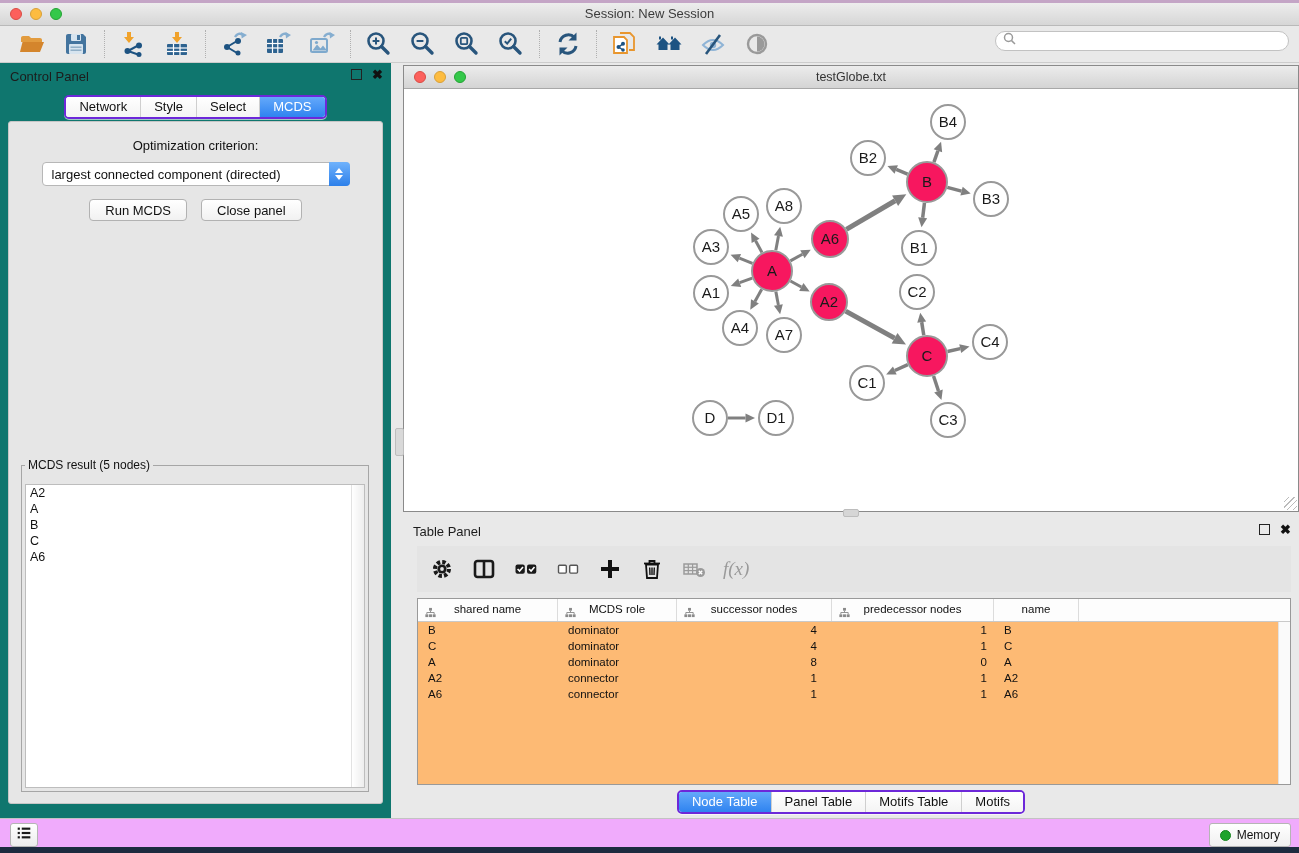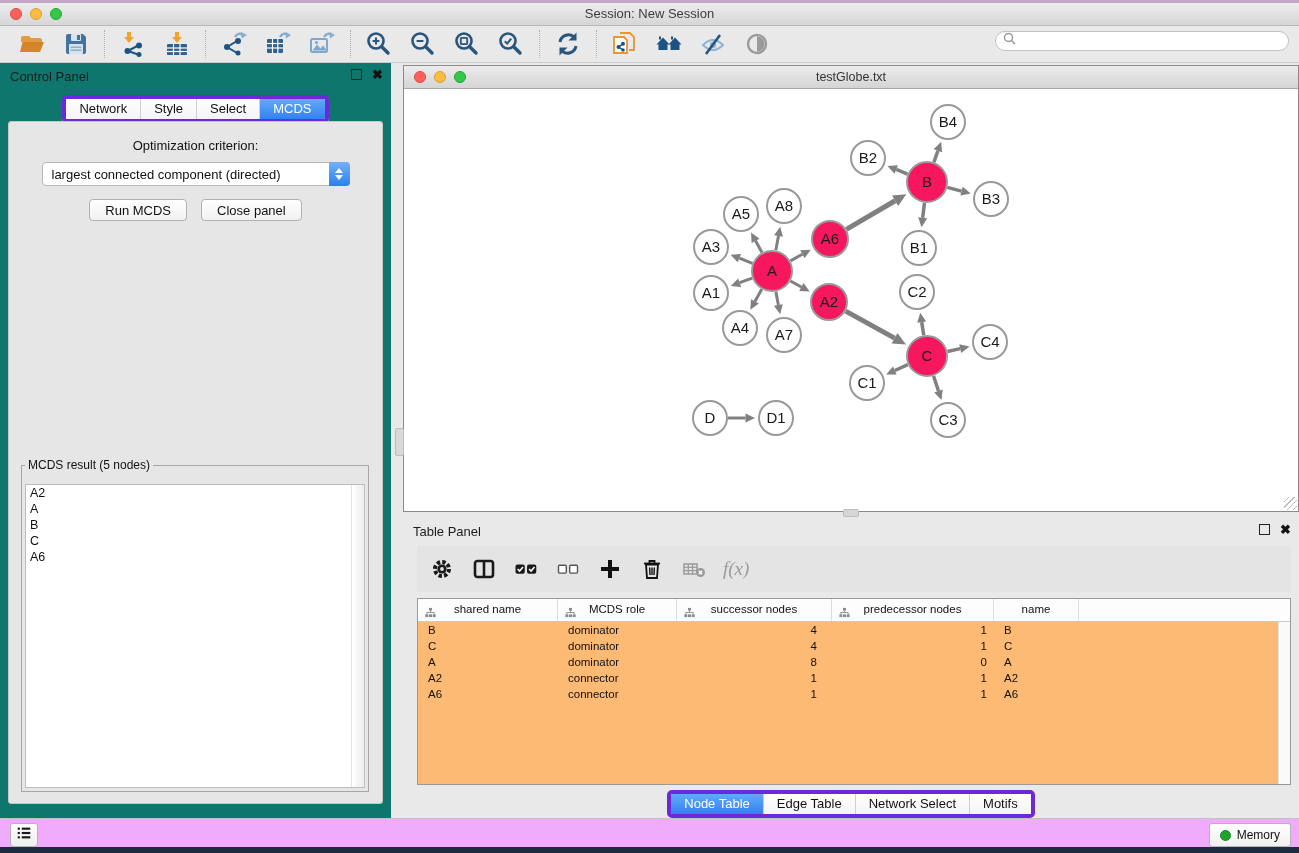--- a/index.html
+++ b/index.html
@@ -24,21 +24,21 @@
   .tool-btn svg{display:block;}
   .search-box{position:absolute;right:10px;top:5px;width:294px;height:20px;background:#ffffff;border:1px solid #c2c2c2;border-radius:11px;display:flex;align-items:center;padding-left:6px;box-sizing:border-box;}
   .search-box input{border:none;outline:none;flex:1;font-size:12px;background:transparent;font-family:"Liberation Sans",sans-serif;}
   
   .control-panel{position:absolute;left:0;top:63px;width:391px;height:755px;background:#0f766e;}
   .panel-header{position:absolute;left:0;right:0;top:0;height:26px;}
   .panel-title{position:absolute;left:10px;top:6px;font-size:13px;color:#1c1c1c;}
   .panel-btns{position:absolute;right:8px;top:6px;display:flex;gap:10px;align-items:center;}
   .float-ico{width:9px;height:9px;border:1.6px solid #222;display:inline-block;}
   .close-ico{font-size:13px;font-weight:bold;color:#111;line-height:11px;cursor:pointer;}
-  .seg{display:inline-flex;border:4px solid #6d28d9;border-radius:5px;overflow:hidden;background:#fff;box-shadow:0 1px 0 rgba(255,255,255,.6);}
+  .seg{display:inline-flex;border:2px solid #6d28d9;border-radius:5px;overflow:hidden;background:#fff;box-shadow:0 1px 0 rgba(255,255,255,.6);}
   .seg .tab{padding:2px 13px 3px;font-size:13px;color:#111;background:linear-gradient(#ffffff,#f4f4f4);border-left:1px solid #cfcfcf;cursor:pointer;white-space:nowrap;}
   .seg .tab:first-child{border-left:none;}
   .seg .tab.selected{background:linear-gradient(#64a9fa,#2f83f0);color:#fff;}
   .cp-tabs-row{position:absolute;top:32px;left:0;right:0;text-align:center;}
   .cp-content{position:absolute;left:8px;right:8px;top:58px;bottom:14px;background:#e6e6e6;border:1px solid #c6c6c6;border-radius:3px;}
   .opt-label{margin-top:16px;text-align:center;font-size:13px;color:#111;}
   .criterion{position:relative;width:308px;height:24px;margin:9px auto 0;background:#fff;border:1px solid #b7b7b7;border-radius:4px;box-sizing:border-box;cursor:pointer;}
   .criterion .val{position:absolute;left:9px;top:4px;font-size:13px;color:#111;}
   .stepper{position:absolute;right:-1px;top:-1px;width:21px;height:24px;background:linear-gradient(#6fb2fc,#2d80ea);border-radius:0 4px 4px 0;display:flex;flex-direction:column;align-items:center;justify-content:center;gap:2px;}
   .stepper .up{width:0;height:0;border-left:4px solid transparent;border-right:4px solid transparent;border-bottom:5px solid #fff;}
@@ -544,22 +544,22 @@
         <div class="nt-row">
           <div class="nt-cell" style="left: 0px; width: 140px; padding-left: 10px;">A6</div>
           <div class="nt-cell" style="left: 140px; width: 119px; padding-left: 10px;">connector</div>
           <div class="nt-cell" style="left: 259px; width: 155px; text-align: right; padding-right: 15px;">1</div>
           <div class="nt-cell" style="left: 414px; width: 162px; text-align: right; padding-right: 7px;">1</div>
           <div class="nt-cell" style="left: 576px; width: 85px; padding-left: 10px;">A6</div>
         </div>
       </div>
     <div class="tp-tabs-row"><span class="seg" id="table-tabs">
           <span class="tab selected">Node Table</span>
-          <span class="tab">Edge Table</span>
-          <span class="tab">Network Select</span>
+          <span class="tab">Panel Table</span>
+          <span class="tab">Motifs Table</span>
           <span class="tab">Motifs</span>
         </span></div>
   </div>
 
   <div class="statusbar">
     <div class="list-btn">
       <span><svg width="18" height="18" viewBox="0 0 20 20">
             <g fill="#1a1a1a">
               <rect x="3" y="4" width="2.4" height="2.4"></rect>
               <rect x="7.5" y="4" width="9.5" height="2.4"></rect>

